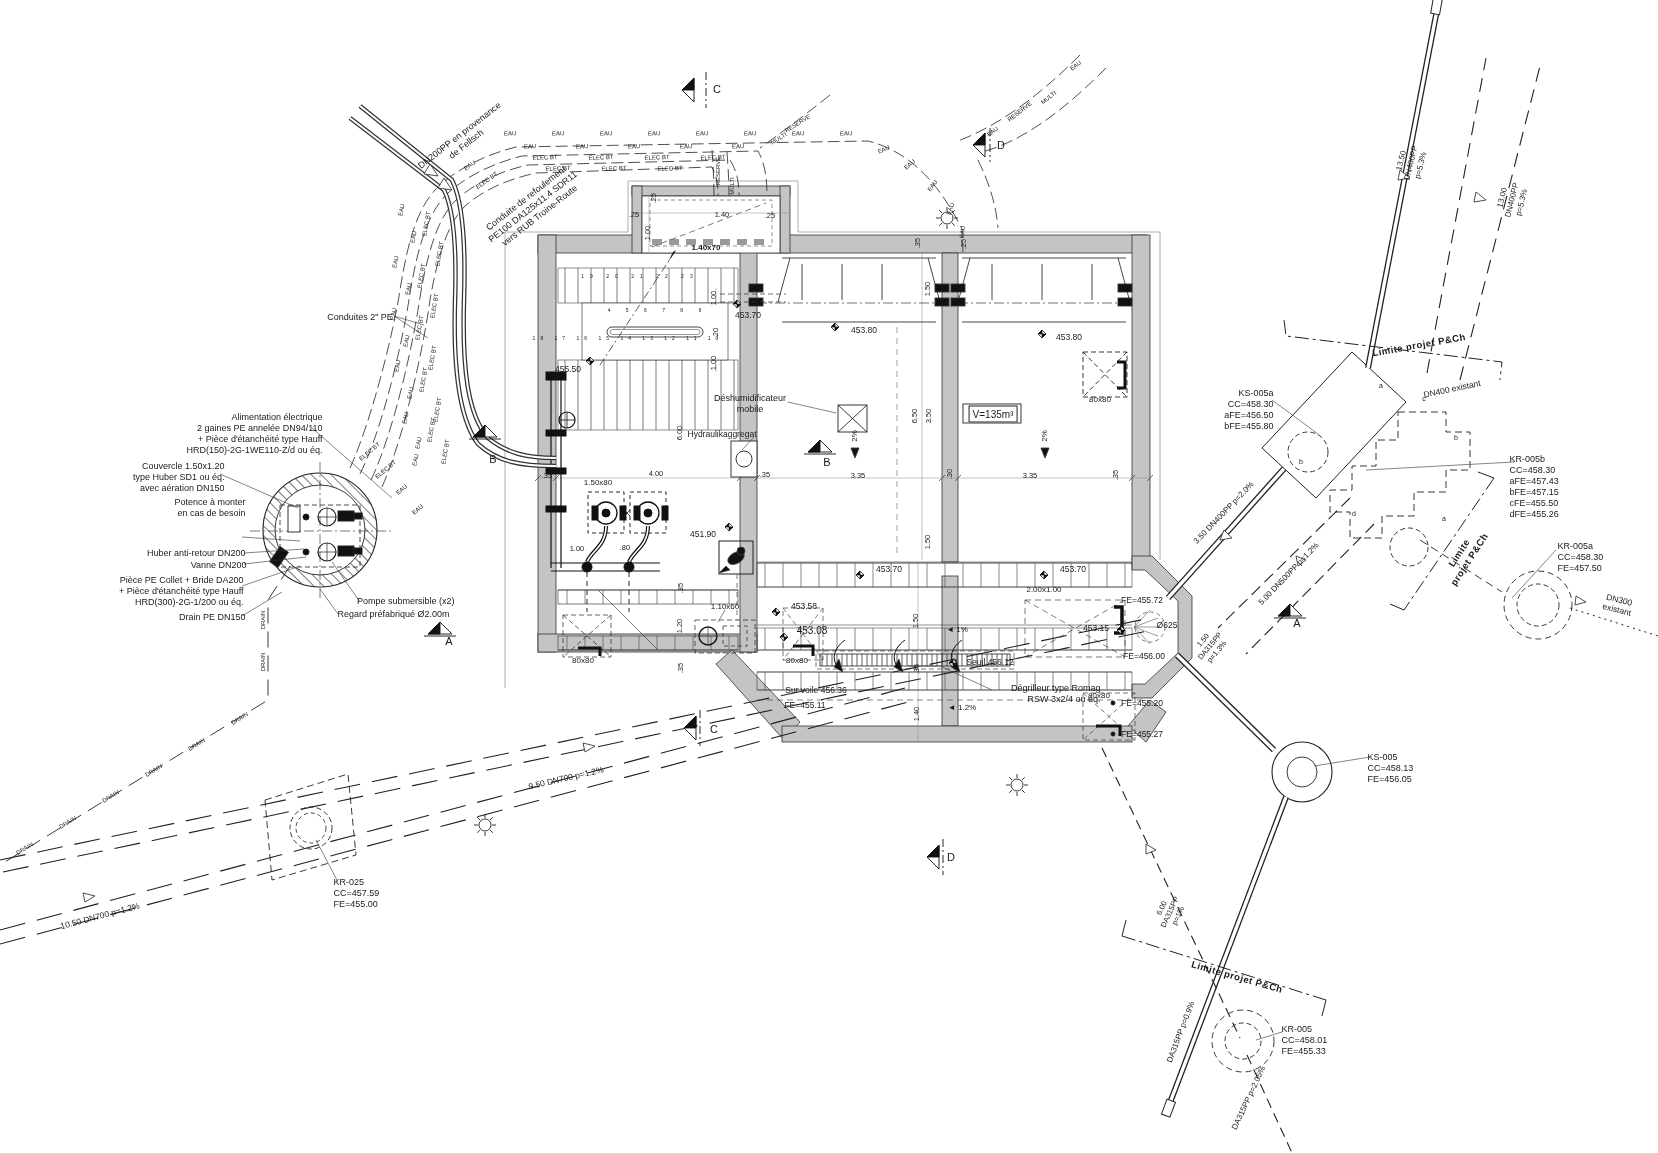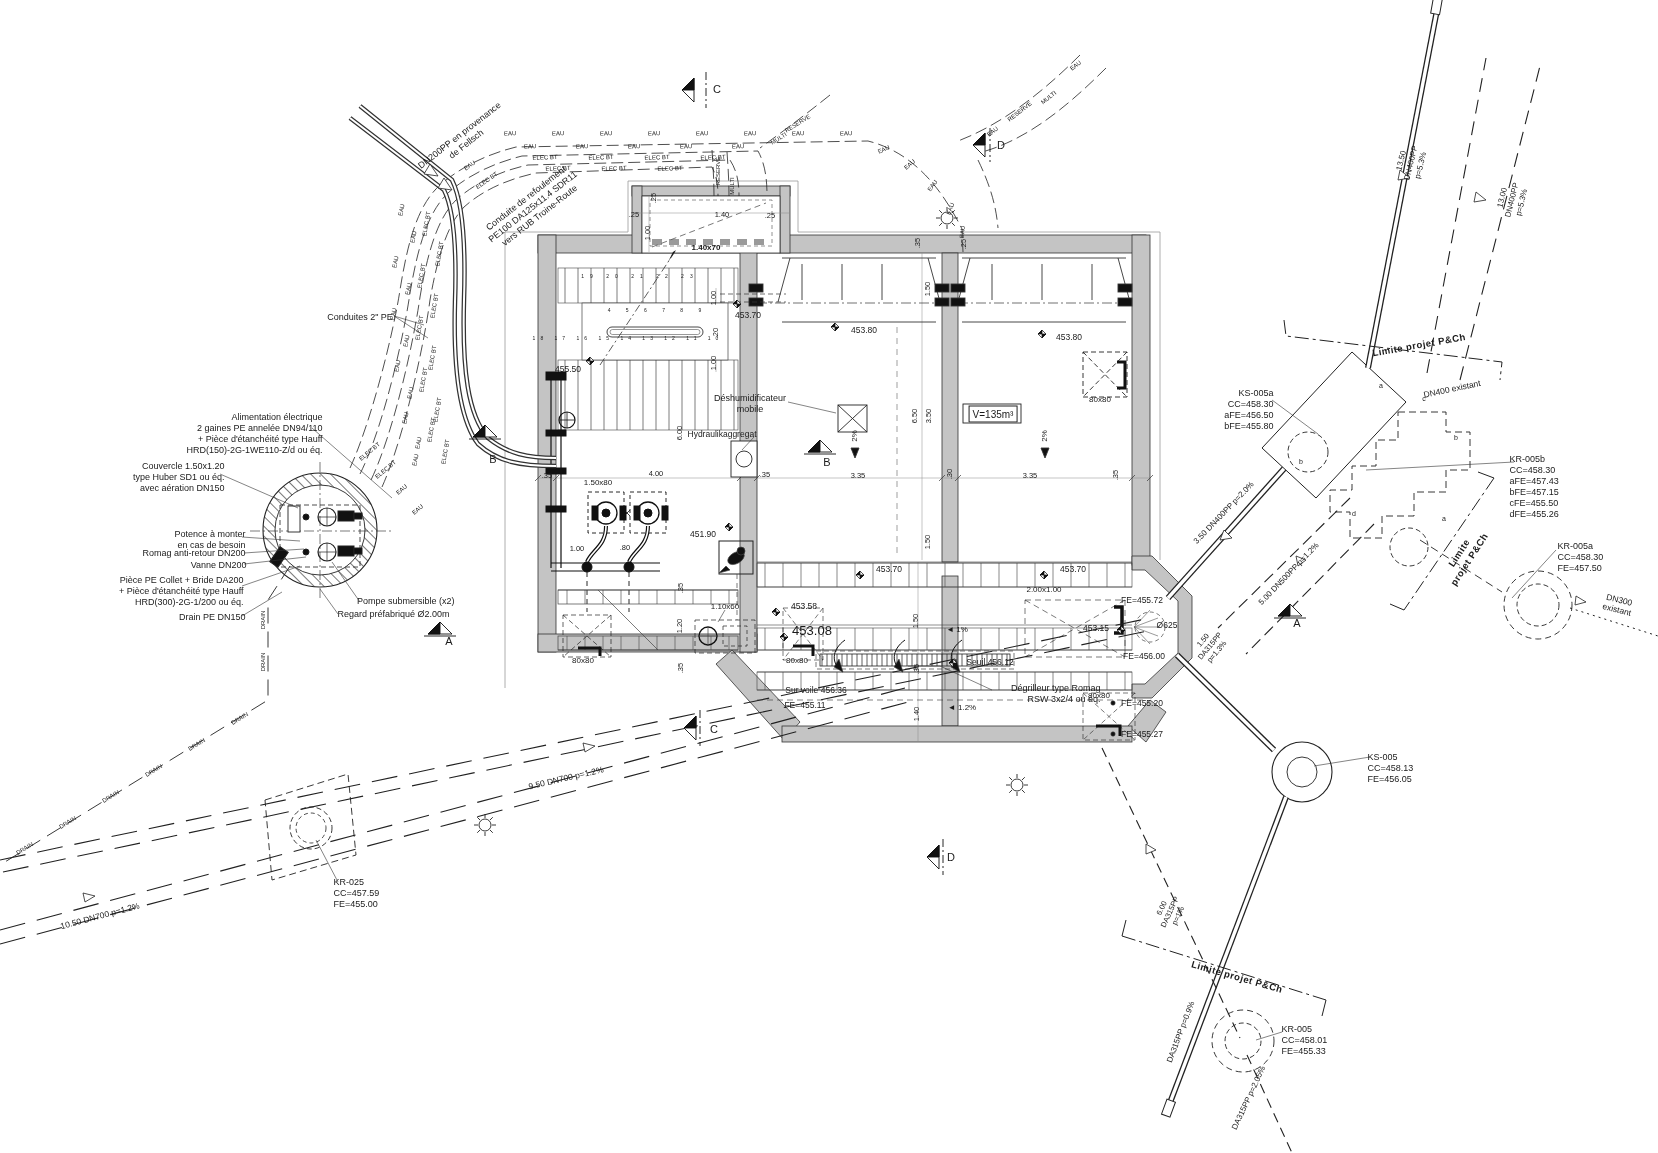--- a/index.html
+++ b/index.html
@@ -404,23 +404,23 @@
 PE100 DA125x11.4 SDR11
 vers RUB Troine-Route</div>
       <div class="lbl" style="left: 360px; top: 317px; font-size: 9px; text-align: center; transform: translate(-50%, -50%);">Conduites 2" PE</div>
       <div class="lbl" style="left: 240px; top: 434px; font-size: 9px; width: 165px; text-align: right; transform: translate(-50%, -50%);">Alimentation électrique
 2 gaines PE annelée DN94/110
 + Pièce d'étanchéité type Hauff
 HRD(150)-2G-1WE110-Z/d ou éq.</div>
       <div class="lbl" style="left: 167px; top: 477px; font-size: 9px; width: 115px; text-align: right; transform: translate(-50%, -50%);">Couvercle 1.50x1.20
 type Huber SD1 ou éq.
 avec aération DN150</div>
-      <div class="lbl" style="left: 198px; top: 540px; font-size: 9px; width: 95px; text-align: right; transform: translate(-50%, -50%);">Potence à monter
+      <div class="lbl" style="left: 198px; top: 508px; font-size: 9px; width: 95px; text-align: right; transform: translate(-50%, -50%);">Potence à monter
 en cas de besoin</div>
-      <div class="lbl" style="left: 183px; top: 553px; font-size: 9px; width: 125px; text-align: right; transform: translate(-50%, -50%);">Romag anti-retour DN200</div>
+      <div class="lbl" style="left: 183px; top: 553px; font-size: 9px; width: 125px; text-align: right; transform: translate(-50%, -50%);">Huber anti-retour DN200</div>
       <div class="lbl" style="left: 209px; top: 565px; font-size: 9px; width: 75px; text-align: right; transform: translate(-50%, -50%);">Vanne DN200</div>
       <div class="lbl" style="left: 166px; top: 591px; font-size: 9px; width: 155px; text-align: right; transform: translate(-50%, -50%);">Pièce PE Collet + Bride DA200
 + Pièce d'étanchéité type Hauff
 HRD(300)-2G-1/200 ou éq.</div>
       <div class="lbl" style="left: 203px; top: 617px; font-size: 9px; width: 85px; text-align: right; transform: translate(-50%, -50%);">Drain PE DN150</div>
       <div class="lbl" style="left: 417px; top: 601px; font-size: 9px; width: 120px; text-align: left; transform: translate(-50%, -50%);">Pompe submersible (x2)</div>
       <div class="lbl" style="left: 405px; top: 614px; font-size: 9px; width: 135px; text-align: left; transform: translate(-50%, -50%);">Regard préfabriqué Ø2.00m</div>
       <div class="lbl" style="left: 750px; top: 404px; font-size: 9px; text-align: center; transform: translate(-50%, -50%);">Déshumidificateur
 mobile</div>
       <div class="lbl" style="left: 722px; top: 434px; font-size: 8.5px; text-align: center; transform: translate(-50%, -50%);">Hydraulikaggregat</div>
@@ -474,21 +474,21 @@
 projet P&amp;Ch</div>
       <div class="lbl bold" style="left: 1237px; top: 977px; font-size: 9.5px; text-align: center; transform: translate(-50%, -50%) rotate(16deg);">Limite projet P&amp;Ch</div>
       <div class="lbl" style="left: 568px; top: 369px; font-size: 8.5px; text-align: center; transform: translate(-50%, -50%);">455.50</div>
       <div class="lbl" style="left: 748px; top: 315px; font-size: 8.5px; text-align: center; transform: translate(-50%, -50%);">453.70</div>
       <div class="lbl" style="left: 864px; top: 330px; font-size: 8.5px; text-align: center; transform: translate(-50%, -50%);">453.80</div>
       <div class="lbl" style="left: 1069px; top: 337px; font-size: 8.5px; text-align: center; transform: translate(-50%, -50%);">453.80</div>
       <div class="lbl" style="left: 703px; top: 534px; font-size: 8.5px; text-align: center; transform: translate(-50%, -50%);">451.90</div>
       <div class="lbl" style="left: 889px; top: 569px; font-size: 8.5px; text-align: center; transform: translate(-50%, -50%);">453.70</div>
       <div class="lbl" style="left: 1073px; top: 569px; font-size: 8.5px; text-align: center; transform: translate(-50%, -50%);">453.70</div>
       <div class="lbl" style="left: 804px; top: 606px; font-size: 8.5px; text-align: center; transform: translate(-50%, -50%);">453.58</div>
-      <div class="lbl" style="left: 812px; top: 631px; font-size: 13px; text-align: left; transform: translate(-50%, -50%);">453.08</div>
+      <div class="lbl" style="left: 812px; top: 631px; font-size: 10px; text-align: left; transform: translate(-50%, -50%);">453.08</div>
       <div class="lbl" style="left: 1096px; top: 628px; font-size: 8.5px; text-align: center; transform: translate(-50%, -50%);">453.15</div>
       <div class="lbl" style="left: 990px; top: 662px; font-size: 8.5px; text-align: center; transform: translate(-50%, -50%);">Seuil 456.12</div>
       <div class="lbl" style="left: 816px; top: 677px; font-size: 8.5px; text-align: center; transform: translate(-50%, -50%); margin-top: 13px;">Sur voile 456.36</div>
       <div class="lbl" style="left: 805px; top: 705px; font-size: 8.5px; text-align: center; transform: translate(-50%, -50%);">FE=455.11</div>
       <div class="lbl" style="left: 1142px; top: 600px; font-size: 8.5px; text-align: center; transform: translate(-50%, -50%);">FE=455.72</div>
       <div class="lbl" style="left: 1144px; top: 635px; font-size: 8.5px; text-align: center; transform: translate(-50%, -50%); margin-top: 21px;">FE=456.00</div>
       <div class="lbl" style="left: 1167px; top: 625px; font-size: 8.5px; text-align: center; transform: translate(-50%, -50%);">Ø625</div>
       <div class="lbl" style="left: 1142px; top: 703px; font-size: 8.5px; text-align: center; transform: translate(-50%, -50%);">FE=455.20</div>
       <div class="lbl" style="left: 1142px; top: 734px; font-size: 8.5px; text-align: center; transform: translate(-50%, -50%);">FE=455.27</div>
       <div class="lbl" style="left: 706px; top: 248px; font-size: 8px; text-align: center; transform: translate(-50%, -50%); font-weight: bold;">1.40x70</div>

